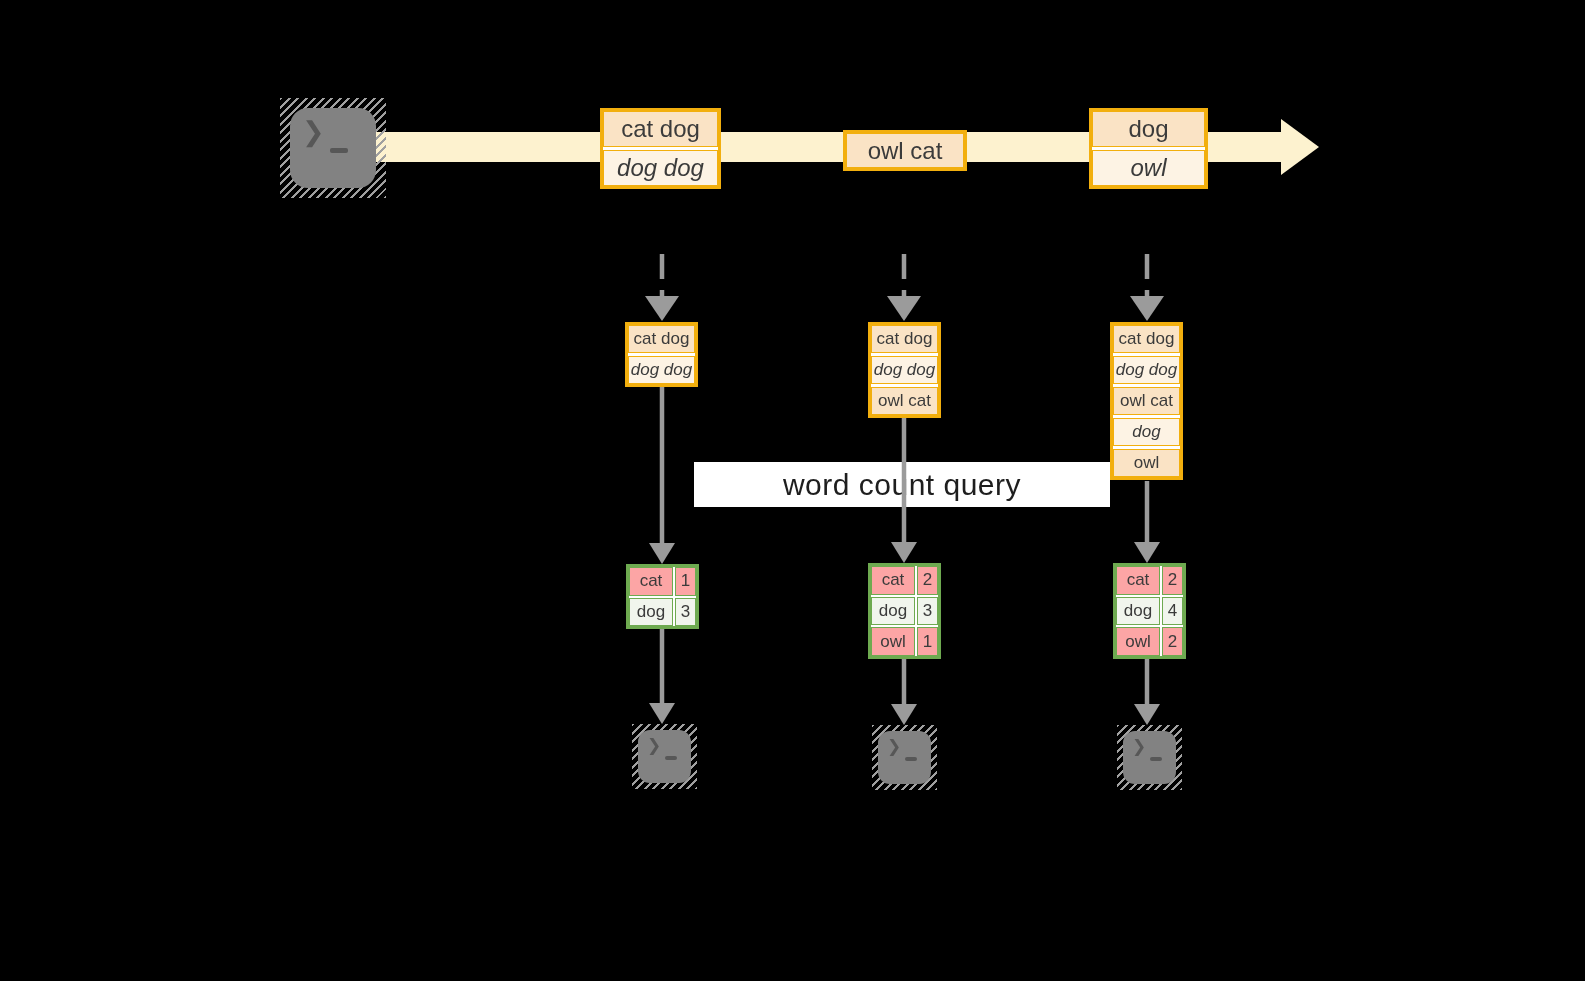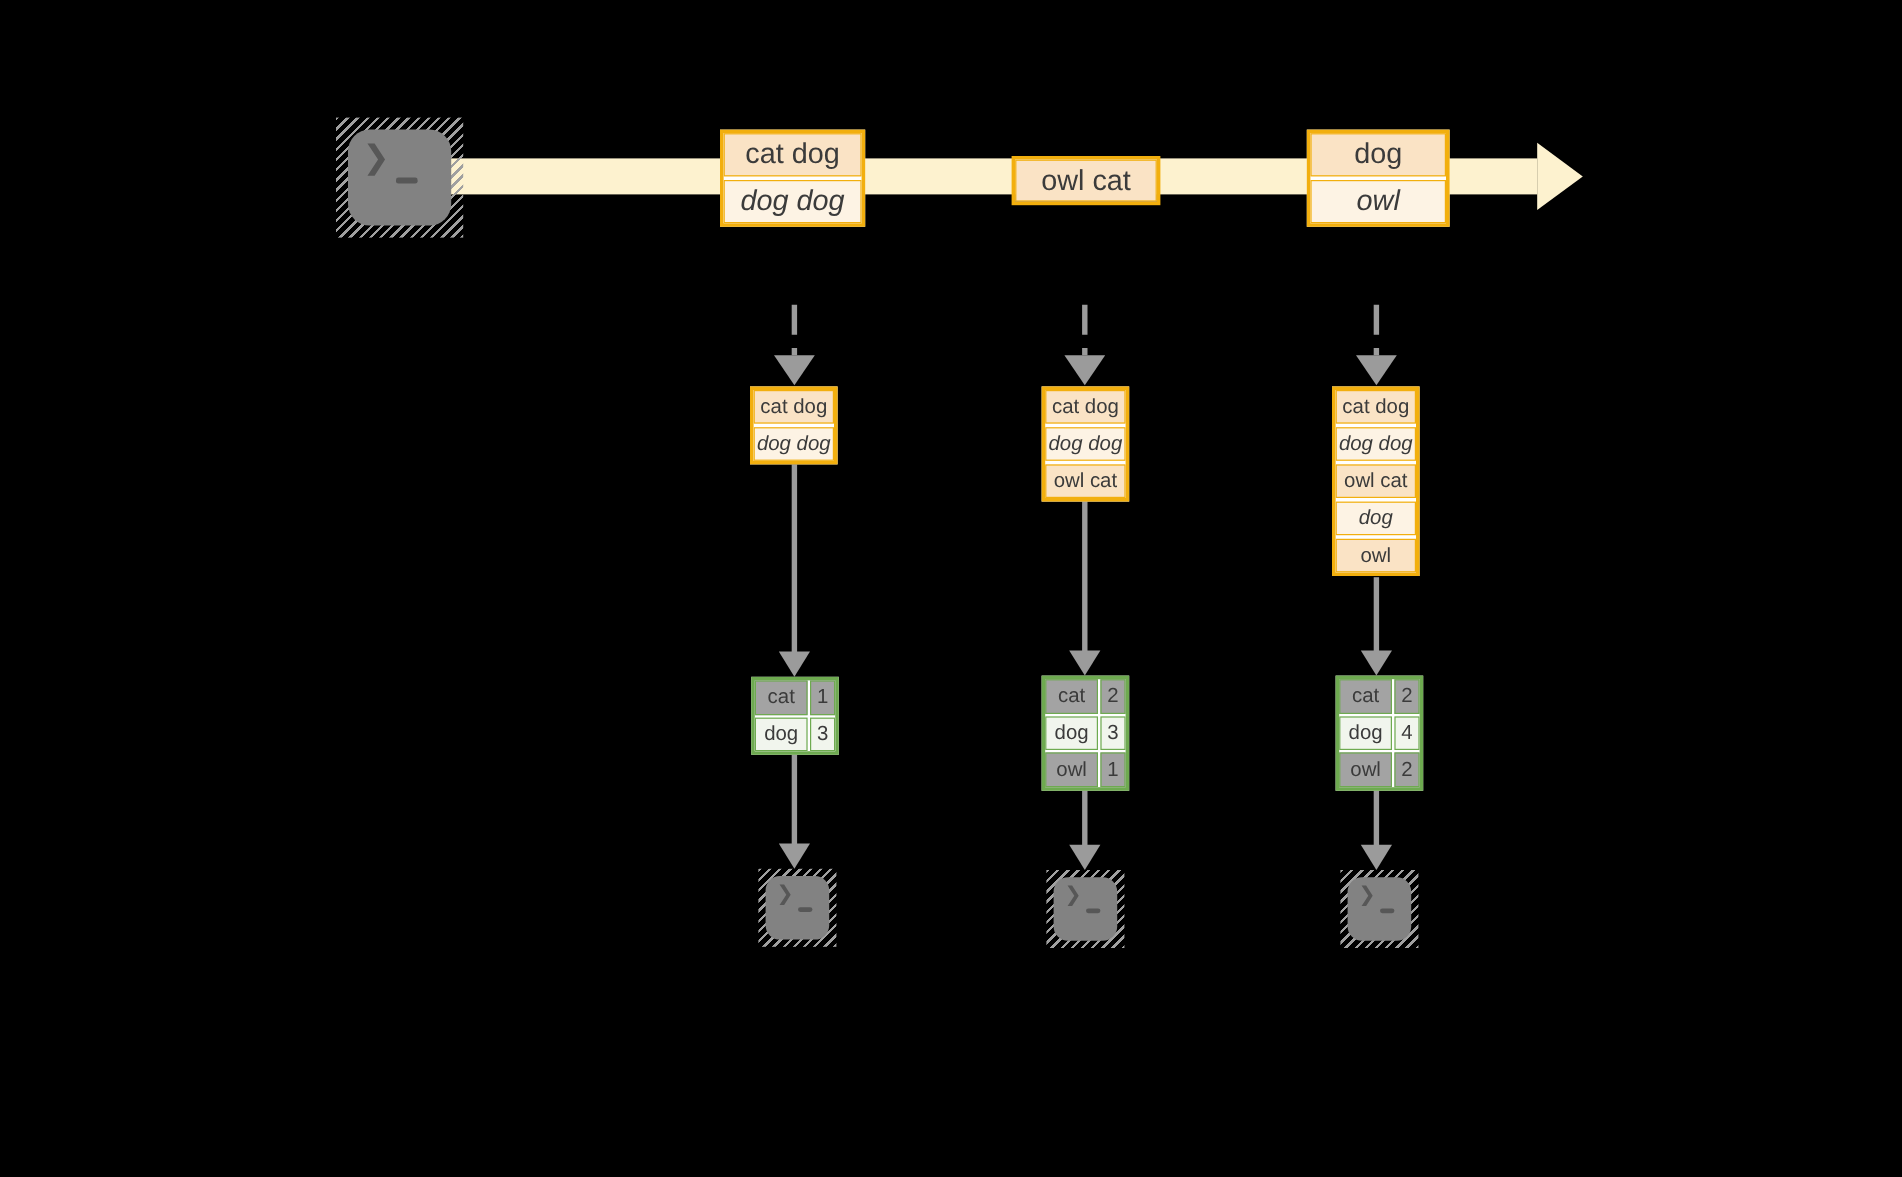--- a/index.html
+++ b/index.html
@@ -30,21 +30,21 @@
   .ev3{left:1089px;top:108px;width:119px;height:81px;}
   .st1{left:625px;top:322px;width:73px;height:65px;}
   .st2{left:868px;top:322px;width:73px;height:96px;}
   .st3{left:1110px;top:322px;width:73px;height:158px;}
   
   .gtable{position:absolute;z-index:4;background:#fff;border:3px solid #6EAA50;display:flex;flex-direction:column;gap:2px;font-size:17px;}
   .grow{flex:1;display:flex;gap:2px;}
   .gcell{border:1.5px solid #6EAA50;display:flex;align-items:center;justify-content:center;}
   .gword{width:44px;}
   .gnum{flex:1;}
-  .grow.gdark .gcell{background:#a3a3a3;}
+  .grow.gdark .gcell{background:#fca5a5;}
   .grow.glight .gcell{background:#F1F5ED;}
   .gt1{left:626px;top:564px;width:73px;height:65px;}
   .gt2{left:868px;top:563px;width:73px;height:96px;}
   .gt3{left:1113px;top:563px;width:73px;height:96px;}
   
   .terminal{position:absolute;z-index:4;
     background:repeating-linear-gradient(135deg,#a0a0a0 0 2px,transparent 2px 6px);}
   .t-body{position:absolute;background:#828282;}
   .t-chevron{position:absolute;color:#575757;font-family:"DejaVu Sans",sans-serif;font-weight:bold;line-height:1;}
   .t-dash{position:absolute;background:#575757;border-radius:2px;}
@@ -61,20 +61,23 @@
   .tm3{left:1117px;top:725px;}
 </style>
 </head>
 <body>
 
 <div class="canvas">
 
   <div class="stream-band"></div>
   <div class="stream-arrowhead"></div>
 
+  <div class="query-box">
+    <span>word count query</span>
+  </div>
 
   <svg class="arrows" width="1585" height="981" viewBox="0 0 1585 981">
 
     <g>
       <line x1="662" y1="254" x2="662" y2="296" stroke="#9B9B9B" stroke-width="4.5" stroke-dasharray="25 11"></line>
       <polygon points="645,296 679,296 662,321" fill="#9B9B9B"></polygon>
     </g>
     <g>
       <line x1="904" y1="254" x2="904" y2="296" stroke="#9B9B9B" stroke-width="4.5" stroke-dasharray="25 11"></line>
       <polygon points="887,296 921,296 904,321" fill="#9B9B9B"></polygon>

